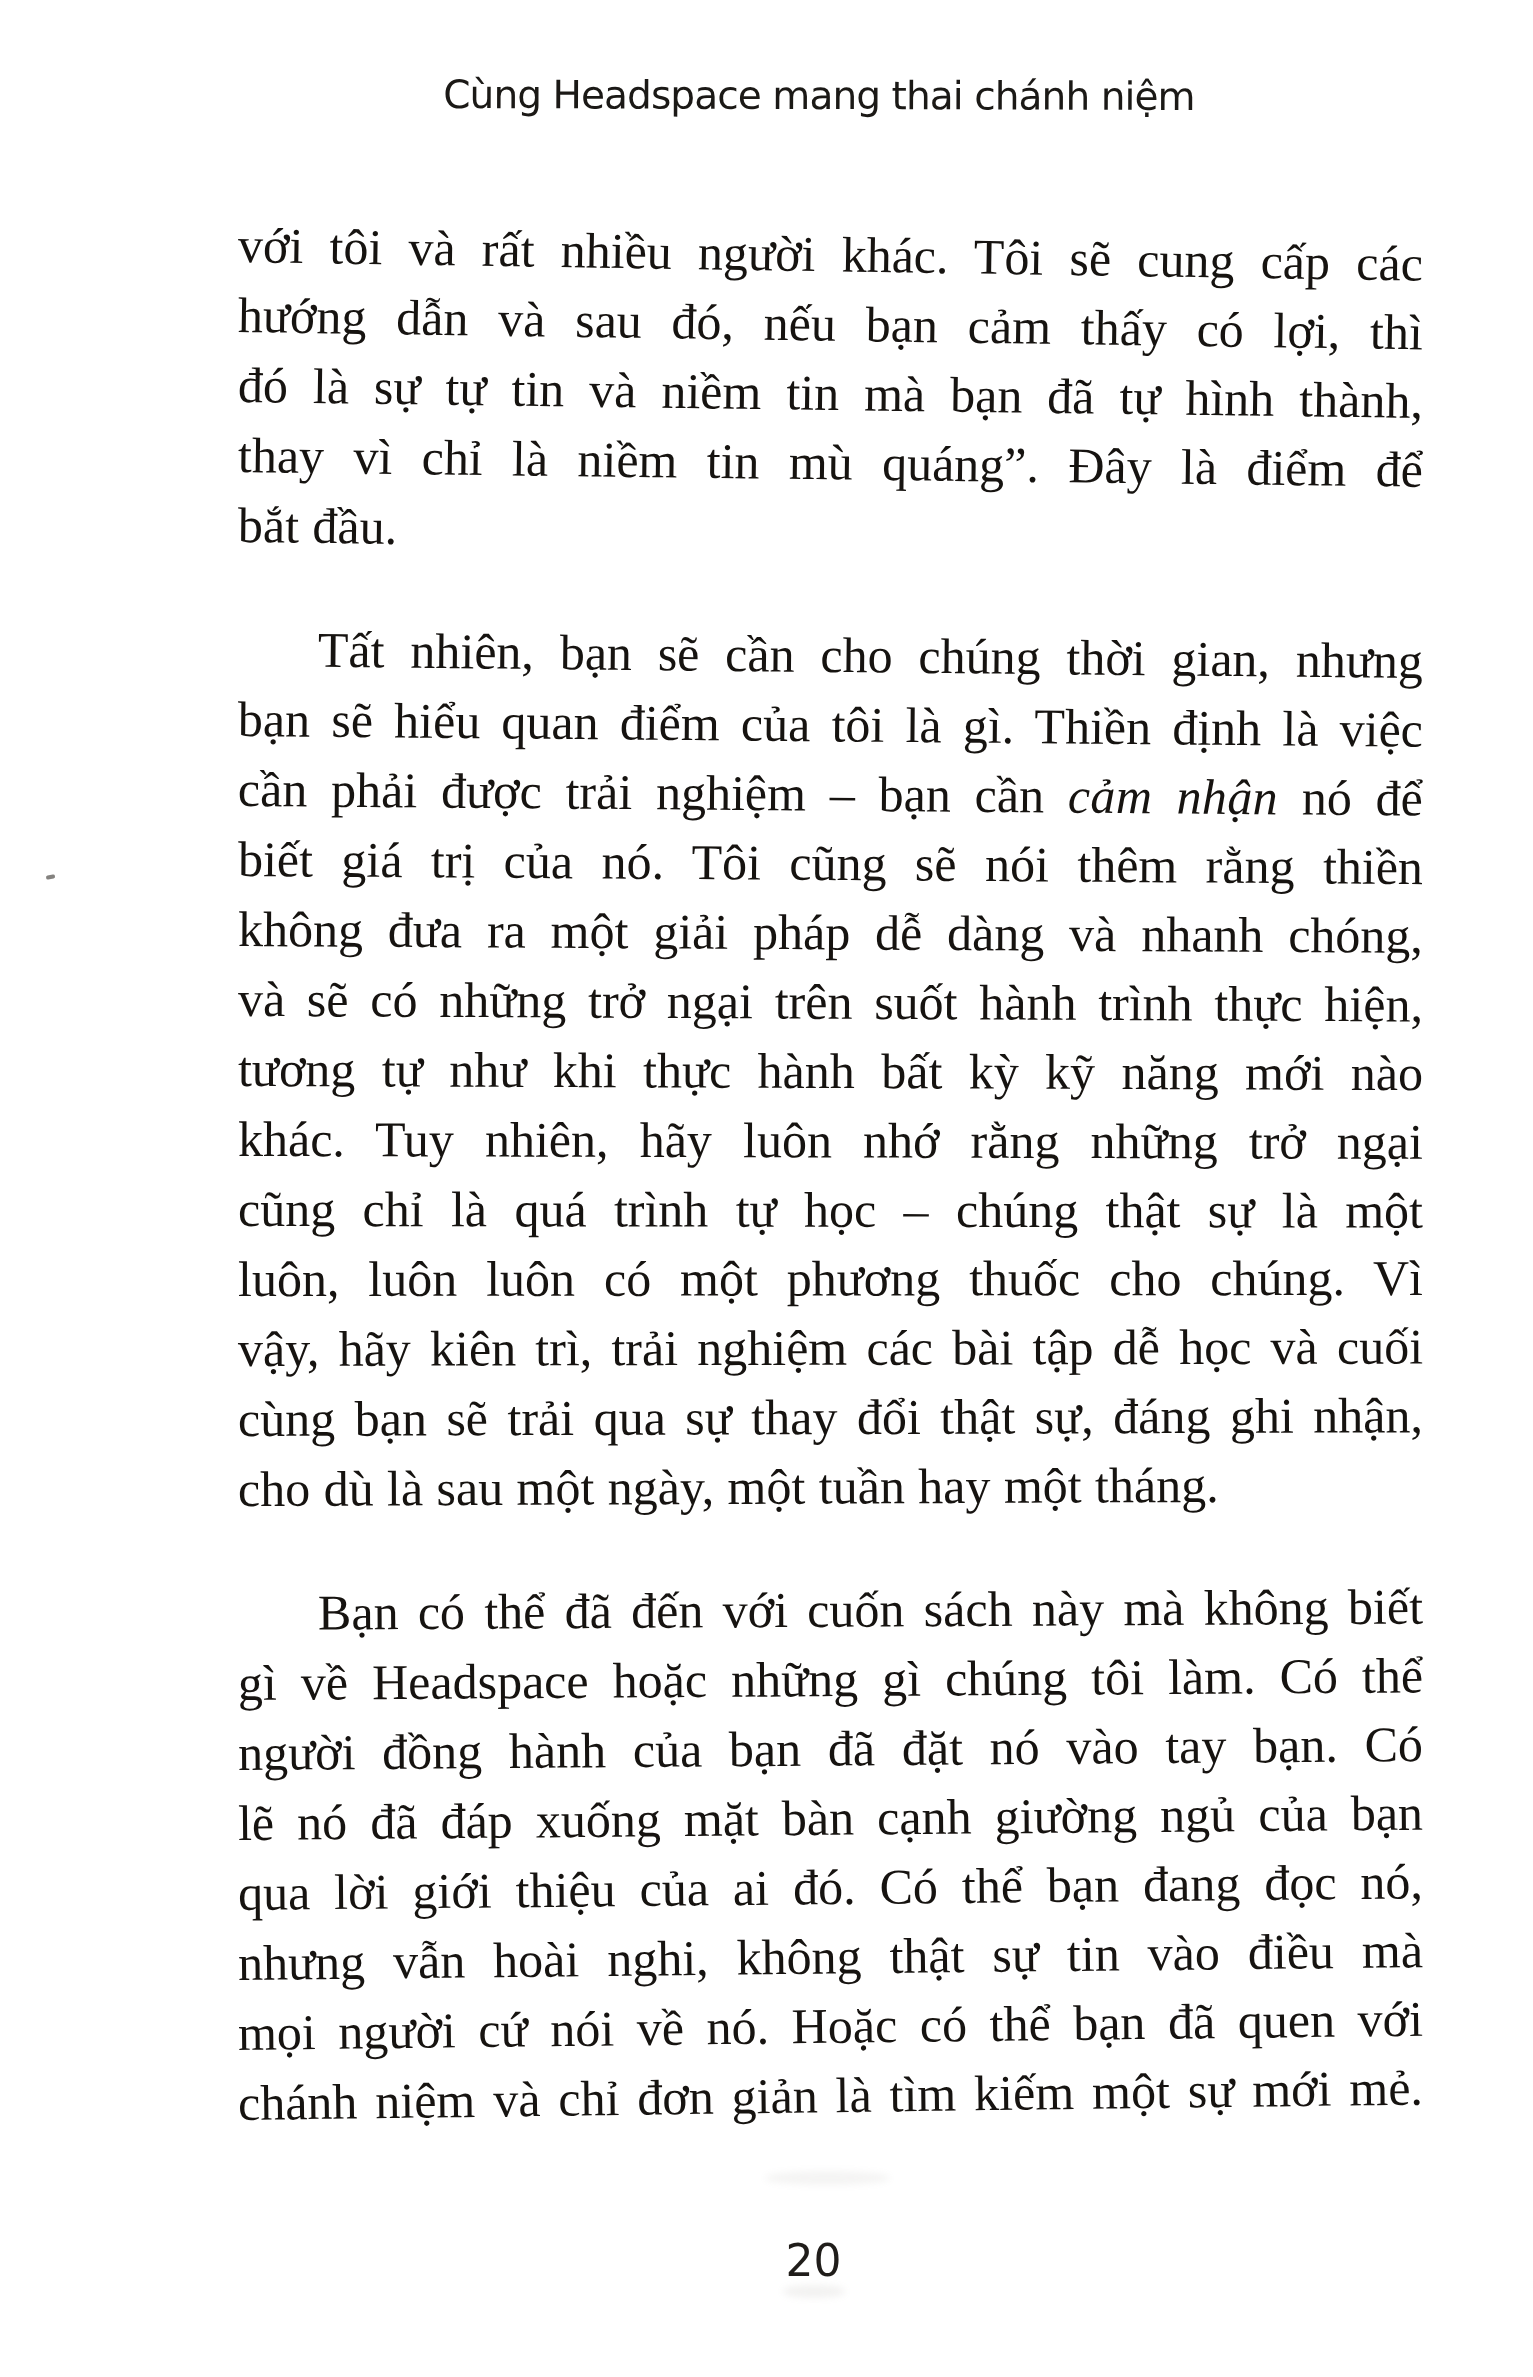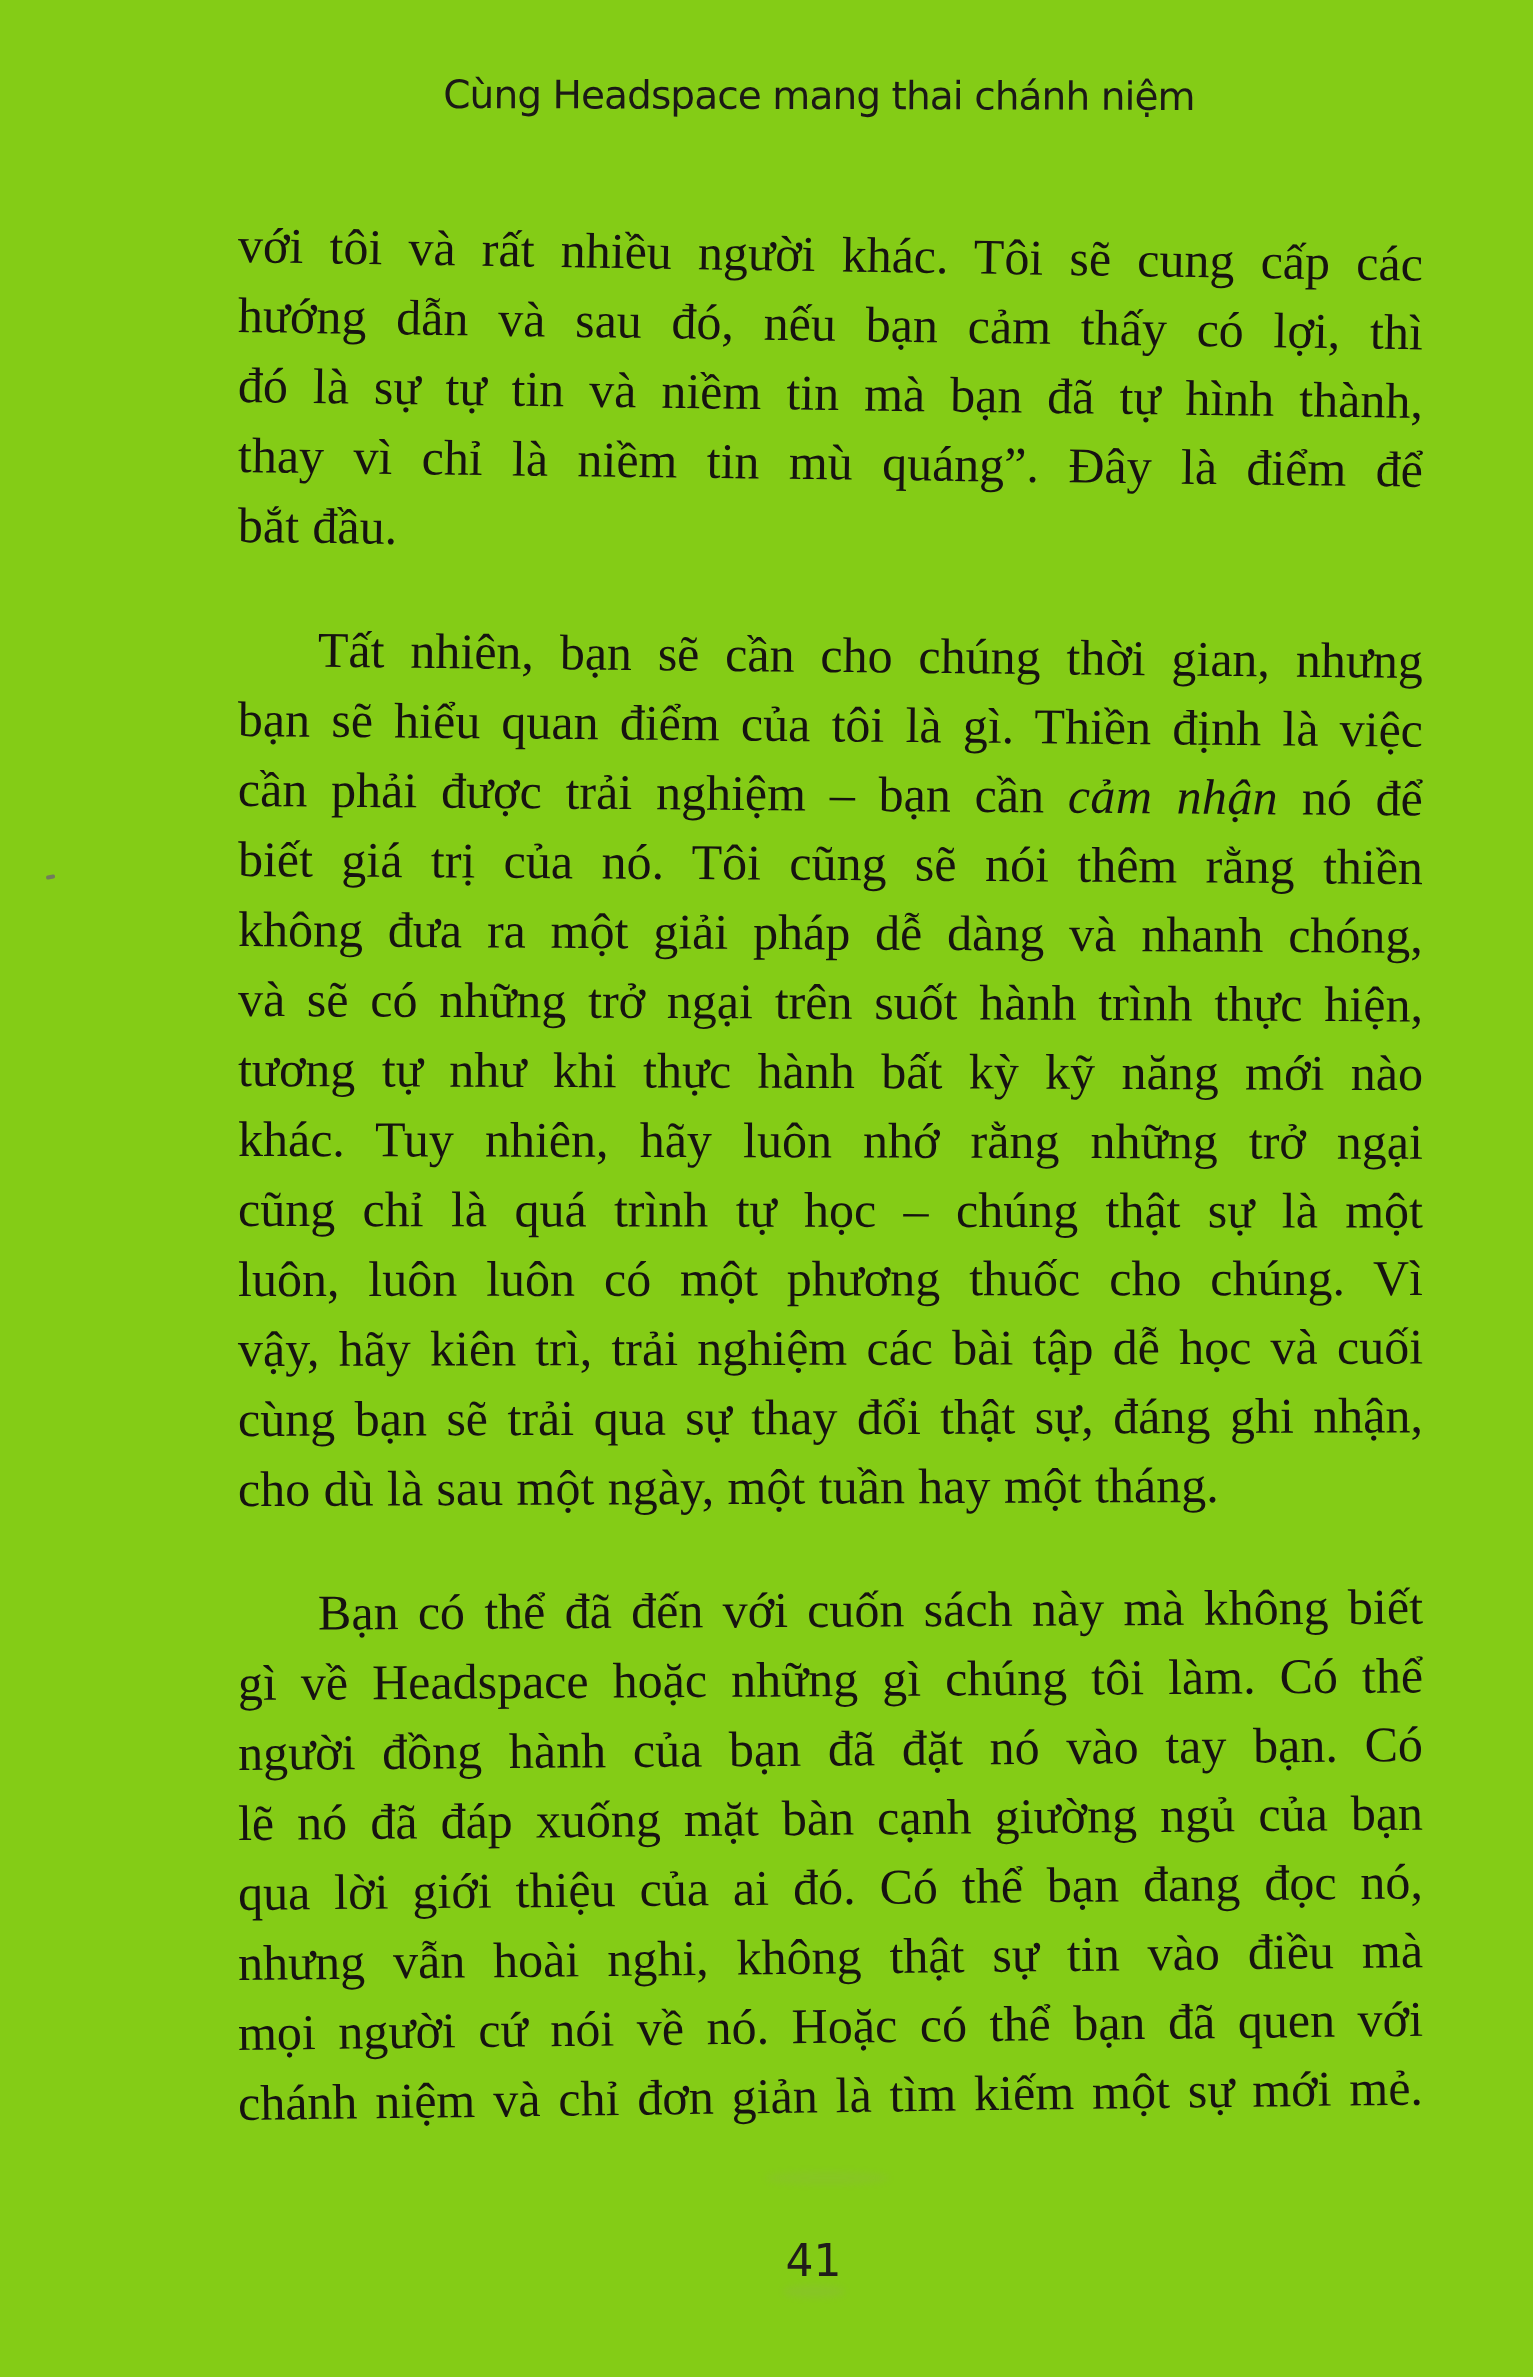--- a/index.html
+++ b/index.html
@@ -92,21 +92,21 @@
   }
   .smudge-b {
     left: 783px; top: 2285px;
     width: 62px; height: 12.5px;
     opacity: 0.12;
   }
 </style>
 </head>
 <body>
 
-<div class="page" style="background: #84cc16; color: rgb(22, 19, 16);">
+<div class="page" style="background: #ffffff; color: rgb(22, 19, 16);">
 
   <div class="running-header">Cùng Headspace mang thai chánh niệm</div>
 
   <main class="body-text">
       <div class="para">
         <div class="line" style="transform: rotate(0.9deg);">với tôi và rất nhiều người khác. Tôi sẽ cung cấp các</div>
         <div class="line" style="transform: rotate(0.84deg);">hướng dẫn và sau đó, nếu bạn cảm thấy có lợi, thì</div>
         <div class="line" style="transform: rotate(0.77deg);">đó là sự tự tin và niềm tin mà bạn đã tự hình thành,</div>
         <div class="line" style="transform: rotate(0.71deg);">thay vì chỉ là niềm tin mù quáng”. Đây là điểm để</div>
         <div class="line natural-end" style="transform: rotate(0.65deg);">bắt đầu.</div>
@@ -131,20 +131,20 @@
         <div class="line" style="transform: rotate(-0.37deg);">gì về Headspace hoặc những gì chúng tôi làm. Có thể</div>
         <div class="line" style="transform: rotate(-0.43deg);">người đồng hành của bạn đã đặt nó vào tay bạn. Có</div>
         <div class="line" style="transform: rotate(-0.5deg);">lẽ nó đã đáp xuống mặt bàn cạnh giường ngủ của bạn</div>
         <div class="line" style="transform: rotate(-0.56deg);">qua lời giới thiệu của ai đó. Có thể bạn đang đọc nó,</div>
         <div class="line" style="transform: rotate(-0.62deg);">nhưng vẫn hoài nghi, không thật sự tin vào điều mà</div>
         <div class="line" style="transform: rotate(-0.69deg);">mọi người cứ nói về nó. Hoặc có thể bạn đã quen với</div>
         <div class="line" style="transform: rotate(-0.75deg);">chánh niệm và chỉ đơn giản là tìm kiếm một sự mới mẻ.</div>
       </div>
     </main>
 
-  <div class="page-number">41</div>
+  <div class="page-number">20</div>
 
   <div class="speck"></div>
   <div class="smudge-a"></div>
   <div class="smudge-b"></div>
 
 </div>
 
 
 </body></html>

